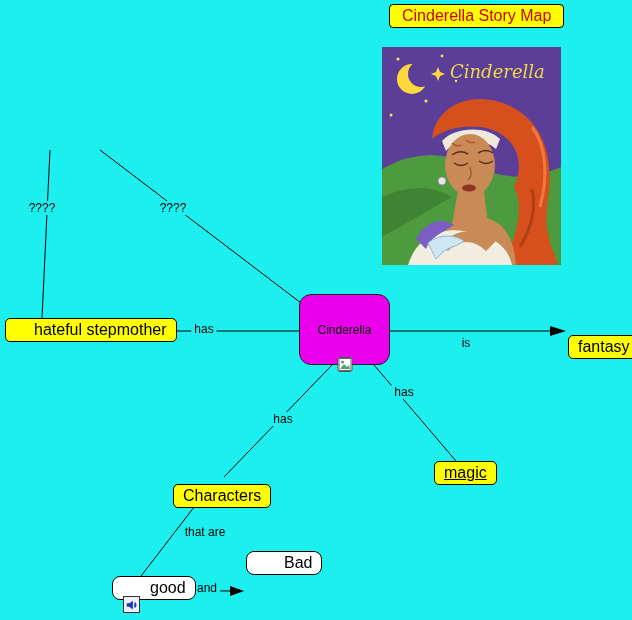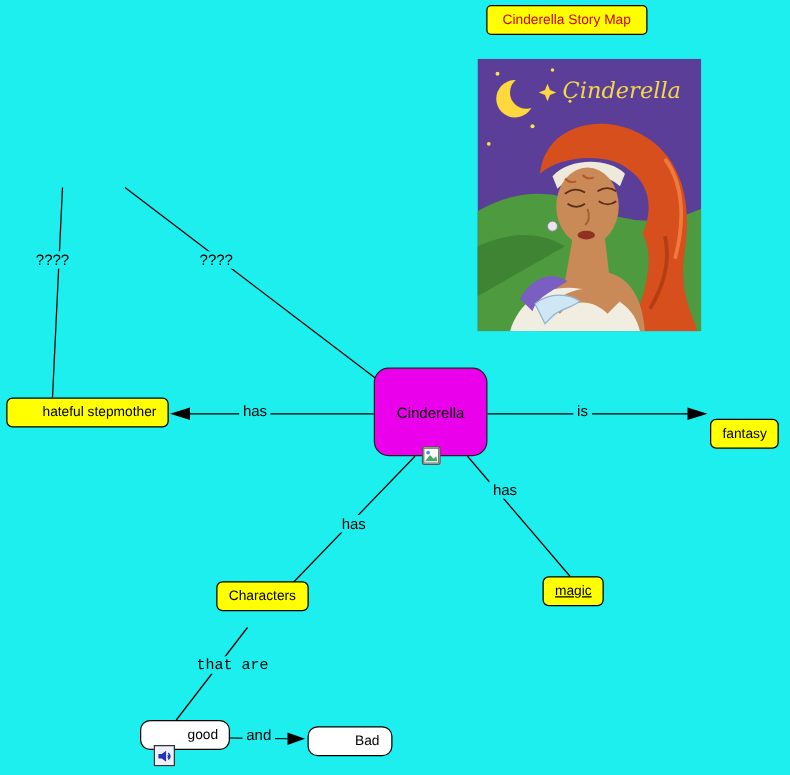--- a/index.html
+++ b/index.html
@@ -16,21 +16,21 @@
   svg.links { position:absolute; left:0; top:0; z-index:1; }
   svg.links line { stroke:#000; stroke-width:1; }
   svg.links polygon { fill:#000; }
 
   .node {
     position:absolute; z-index:3;
     background:#FFFF00;
     border:1px solid #000;
     border-radius:5px;
     padding:4px 9px;
-    font-size:11px; line-height:14px;
+    font-size:16px; line-height:14px;
     white-space:nowrap; text-align:left;
     cursor:default;
   }
   .node.white { background:#FFFFFF; border-radius:8px;padding-left:37px; }
   .title-box { color:#D00000; padding:4px 12px; border-radius:4px; }
 
   .center-node {
     position:absolute; z-index:3;
     left:299px; top:294px;
     width:91px; height:71px;
@@ -172,37 +172,37 @@
         <circle cx="4" cy="4" r="1.5" fill="#5588CC"></circle>
         <path d="M1.5 11 L5.5 6 L8.5 9 L10.5 7 L11.5 11 Z" fill="#44AA66"></path>
       </svg>
     </span>
   </div>
 
   <div class="node" style="left:568px; top:335px;">fantasy</div>
 
   <div class="node" style="left:434px; top:461px;text-decoration:underline;">magic</div>
 
-  <div class="node" style="left:173px; top:465px;">Characters</div>
+  <div class="node" style="left:173px; top:484px;">Characters</div>
 
   <div class="node white" style="left:112px; top:576px;">
     <span>good</span>
     <span class="audio-box">
       <svg viewBox="0 0 16 16" width="14" height="14">
         <polygon points="2,6 5,6 9,3 9,13 5,10 2,10" fill="#2233BB"></polygon>
         <path d="M11 5 q3 3 0 6" stroke="#2233BB" stroke-width="1.4" fill="none"></path>
         <path d="M10.5 6.8 q1.5 1.4 0 2.8" stroke="#2233BB" stroke-width="1.2" fill="none"></path>
       </svg>
     </span>
   </div>
 
-  <div class="node white" style="left:246px; top:581px;">Bad</div>
+  <div class="node white" style="left:246px; top:551px;">Bad</div>
 
   <span class="linklabel" style="left:42px; top:208px;">????</span>
   <span class="linklabel" style="left:173px; top:208px;">????</span>
   <span class="linklabel" style="left:204px; top:329px;">has</span>
-  <span class="linklabel" style="left:466px; top:329px;">is</span>
+  <span class="linklabel" style="left:466px; top:343px;">is</span>
   <span class="linklabel" style="left:404px; top:392px;">has</span>
   <span class="linklabel" style="left:283px; top:419px;">has</span>
-  <span class="linklabel" style="left:186px; top:532px;font-family:Liberation Mono, monospace;">that are</span>
+  <span class="linklabel" style="left:205px; top:532px;">that are</span>
   <span class="linklabel" style="left:207px; top:588px;">and</span>
 
 </div>
 
 </body></html>

